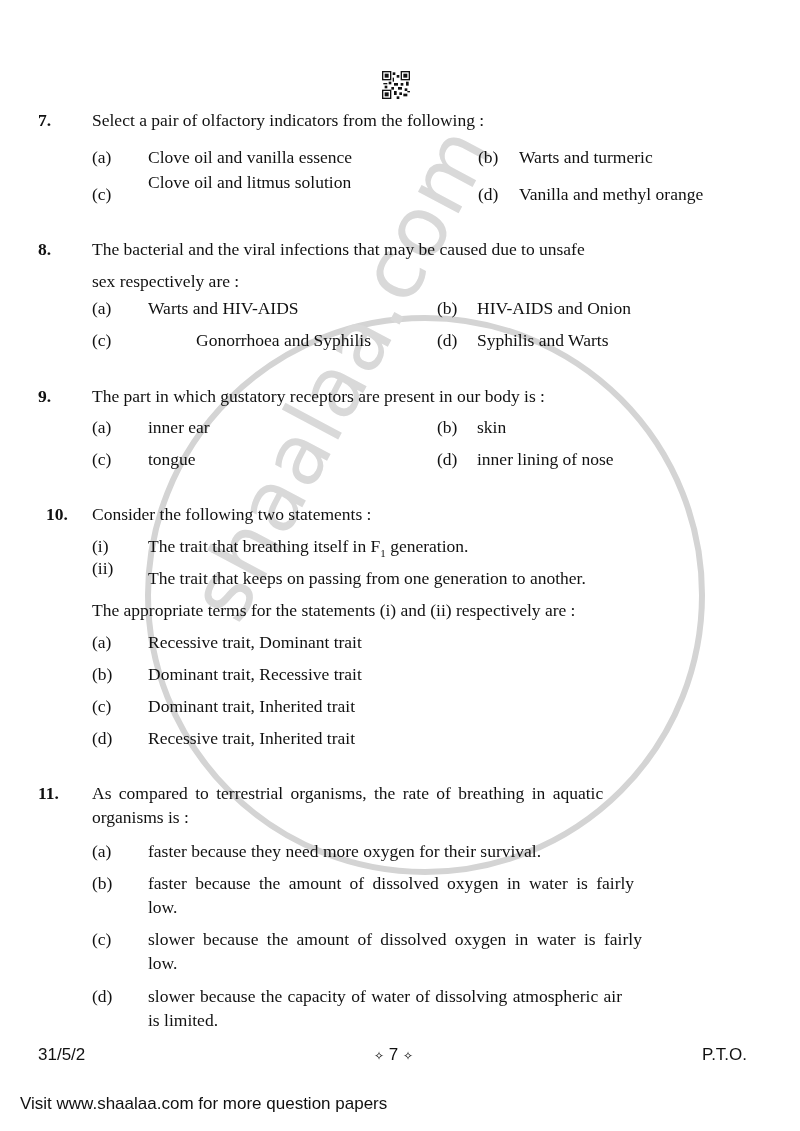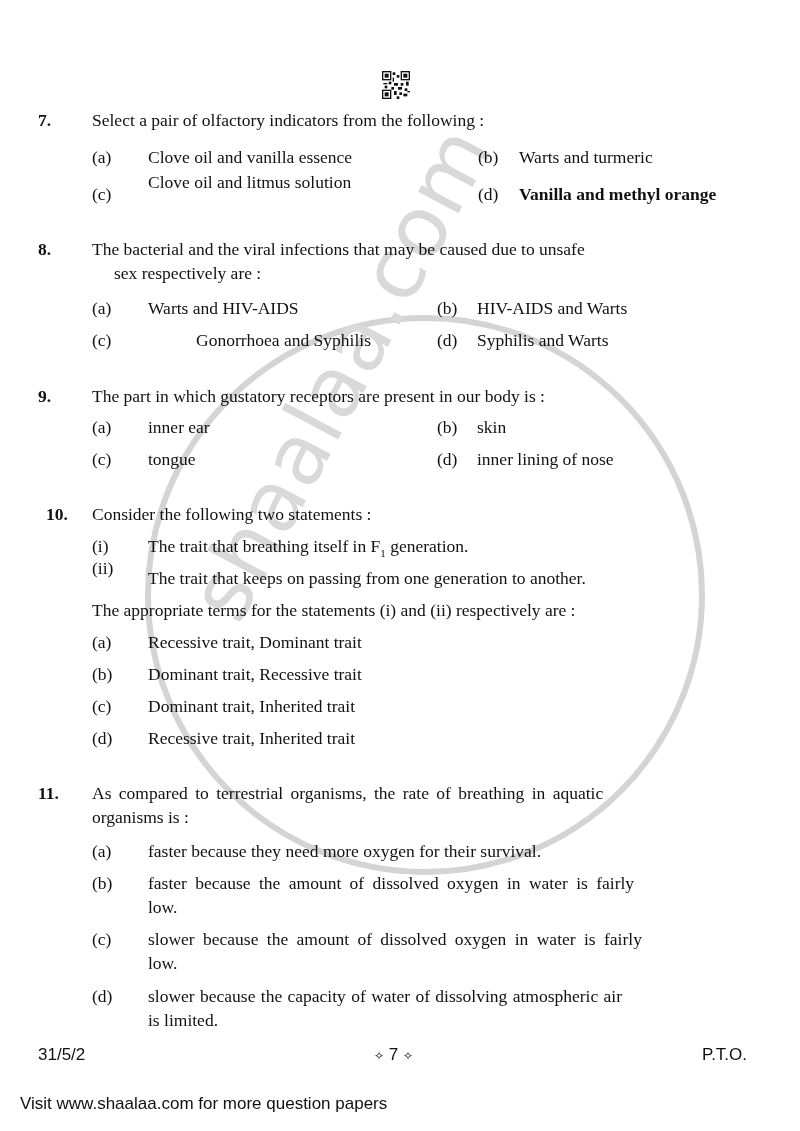--- a/index.html
+++ b/index.html
@@ -60,31 +60,31 @@
   <div class="q" style="top:0;left:0;width:800px;">
     <span class="abs qnum" style="top:109px;">7.</span>
     <span class="abs" style="left:92px;top:109px;">Select a pair of olfactory indicators from the following :</span>
     <span class="abs" style="left:92px;top:146px;">(a)</span>
     <span class="abs" style="left:148px;top:146px;">Clove oil and vanilla essence</span>
     <span class="abs" style="left:478px;top:146px;">(b)</span>
     <span class="abs" style="left:519px;top:146px;">Warts and turmeric</span>
     <span class="abs" style="left:92px;top:183px;">(c)</span>
     <span class="abs" style="left:148px;top:171px;">Clove oil and litmus solution</span>
     <span class="abs" style="left:478px;top:183px;">(d)</span>
-    <span class="abs" style="left:519px;top:183px;font-weight:bold;">Vanilla and methyl orange</span>
+    <span class="abs" style="left:519px;top:183px;">Vanilla and methyl orange</span>
   </div>
 
   <div class="q" style="top:0;left:0;width:800px;">
     <span class="abs qnum" style="top:238px;">8.</span>
     <span class="abs" style="left:92px;top:238px;">The bacterial and the viral infections that may be caused due to unsafe</span>
-    <span class="abs" style="left:92px;top:262px;margin-left:22px;">sex respectively are :</span>
+    <span class="abs" style="left:92px;top:270px;">sex respectively are :</span>
     <span class="abs" style="left:92px;top:297px;">(a)</span>
     <span class="abs" style="left:148px;top:297px;">Warts and HIV-AIDS</span>
     <span class="abs" style="left:437px;top:297px;">(b)</span>
-    <span class="abs" style="left:477px;top:297px;">HIV-AIDS and Warts</span>
+    <span class="abs" style="left:477px;top:297px;">HIV-AIDS and Onion</span>
     <span class="abs" style="left:92px;top:329px;">(c)</span>
     <span class="abs" style="left:148px;top:329px;margin-left:48px;">Gonorrhoea and Syphilis</span>
     <span class="abs" style="left:437px;top:329px;">(d)</span>
     <span class="abs" style="left:477px;top:329px;">Syphilis and Warts</span>
   </div>
 
   <div class="q" style="top:0;left:0;width:800px;">
     <span class="abs qnum" style="top:385px;">9.</span>
     <span class="abs" style="left:92px;top:385px;">The part in which gustatory receptors are present in our body is :</span>
     <span class="abs" style="left:92px;top:416px;">(a)</span>

